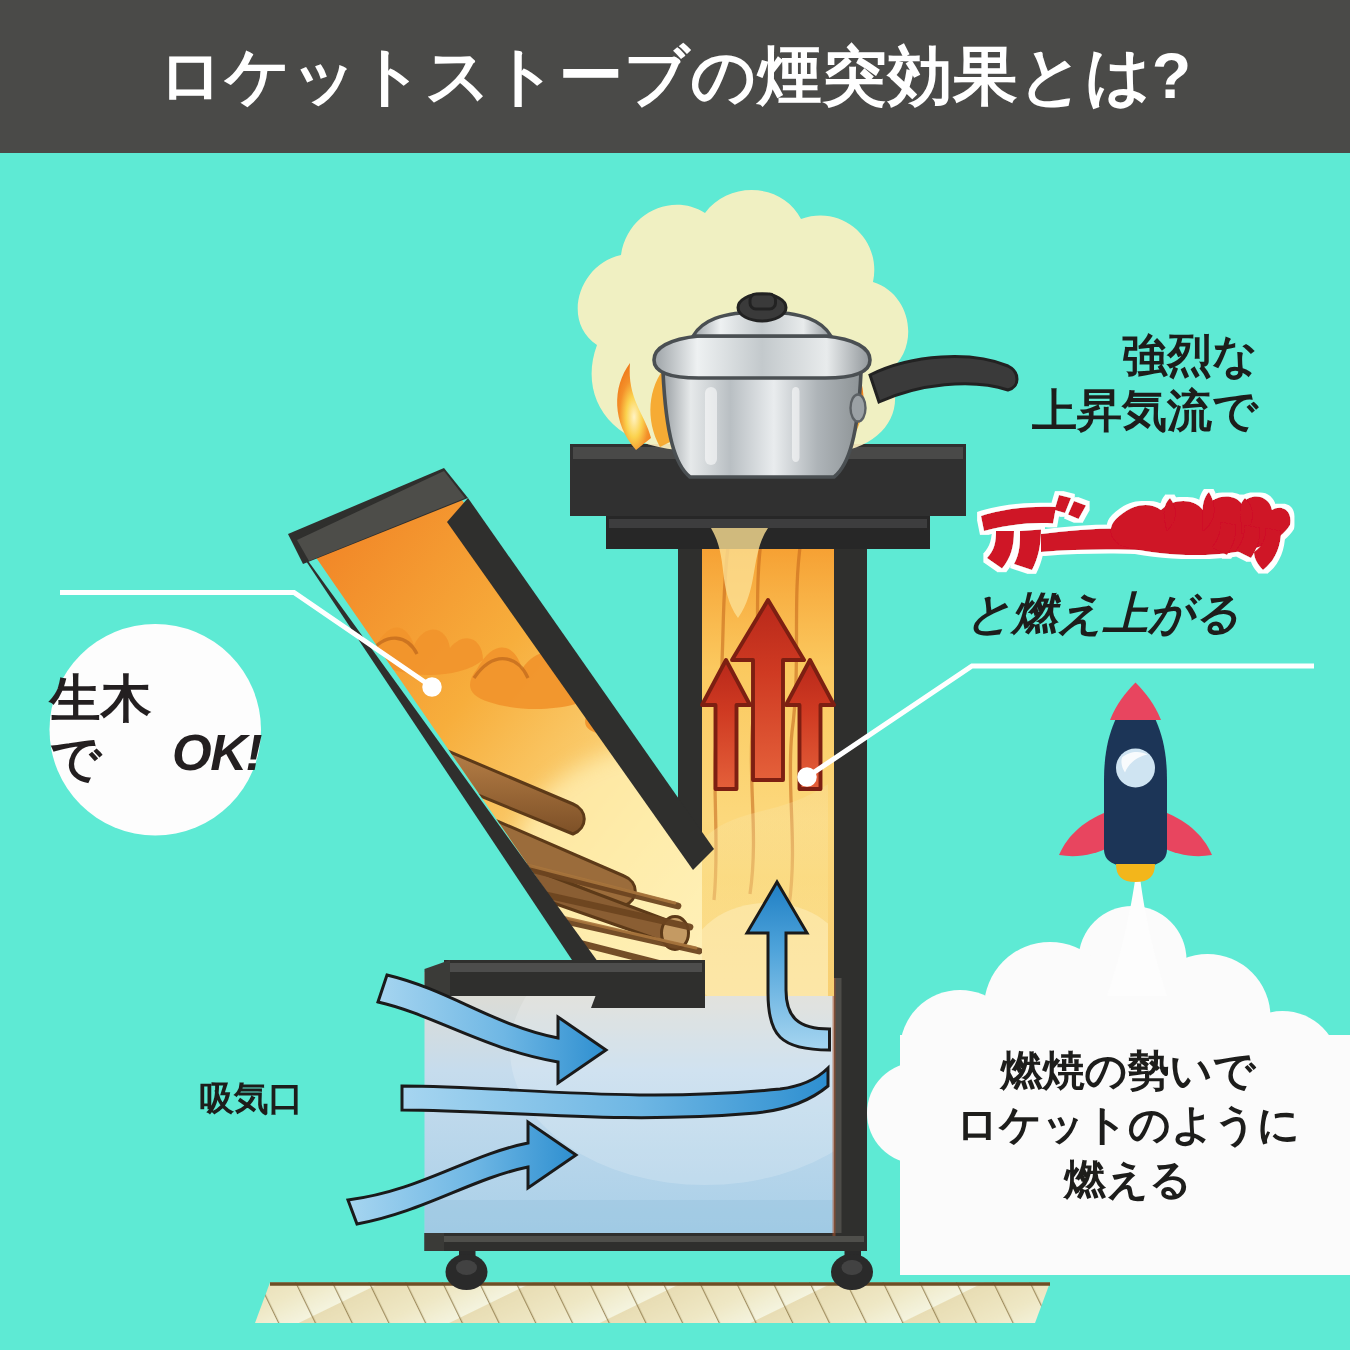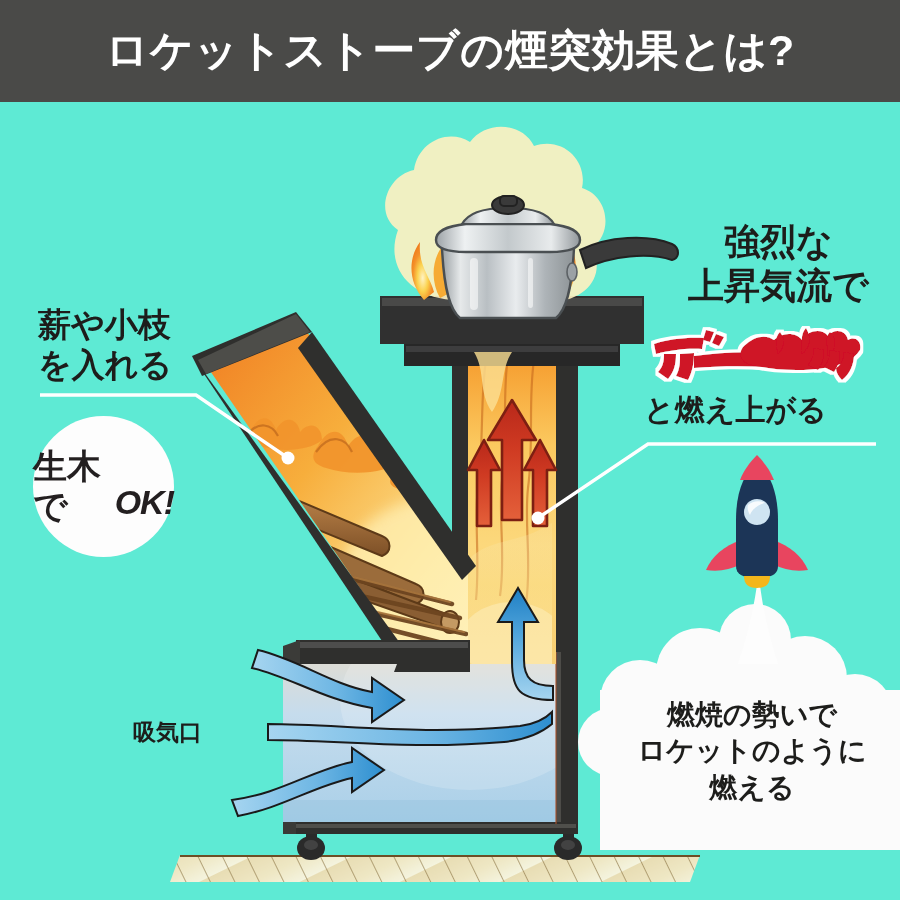--- a/index.html
+++ b/index.html
@@ -39,22 +39,22 @@
   
   .label {
     position: absolute;
     color: #1d1d1b;
     font-weight: bold;
     line-height: 1.22;
     white-space: pre-line;
   }
   #label-fuel   { left: 38px;  top: 305px; font-size: 33px; }
   #label-intake { left: 133px; top: 718px; font-size: 23px; }
-  #label-updraft{ left: 688px; top: 220px; font-size: 36px; text-align: center; }
-  #label-burnup { left: 644px; top: 392px; font-size: 30px; text-align: center; }
+  #label-updraft{ left: 688px; top: 220px; font-size: 30px; text-align: right; }
+  #label-burnup { left: 644px; top: 392px; font-size: 30px; text-align: center; font-style: italic; }
   #label-rocket {
     left: 616px; top: 697px; width: 272px;
     font-size: 28px; text-align: center; line-height: 1.30; font-family: Liberation Serif, serif;
   }
 
   
   #badge-rawwood {
     position: absolute;
     left: 33px; top: 416px;
     width: 141px; height: 141px;
@@ -392,22 +392,20 @@
     </g>
     <g>
       <path d="M258,700 L276,700" stroke="#1d1d1b" stroke-width="3" fill="none" opacity="0"></path>
     </g>
   </svg>
 
   <div id="header">
     <div id="header-title">ロケットストーブの煙突効果とは?</div>
   </div>
 
-  <div class="label" id="label-fuel">薪や小枝
-を入れる</div>
 
   <div id="badge-rawwood">
     <span class="l1">生木で</span>
     <span class="l2">OK!</span>
   </div>
 
   <div class="label" id="label-intake">吸気口</div>
 
   <div class="label" id="label-updraft">強烈な
 上昇気流で</div>

